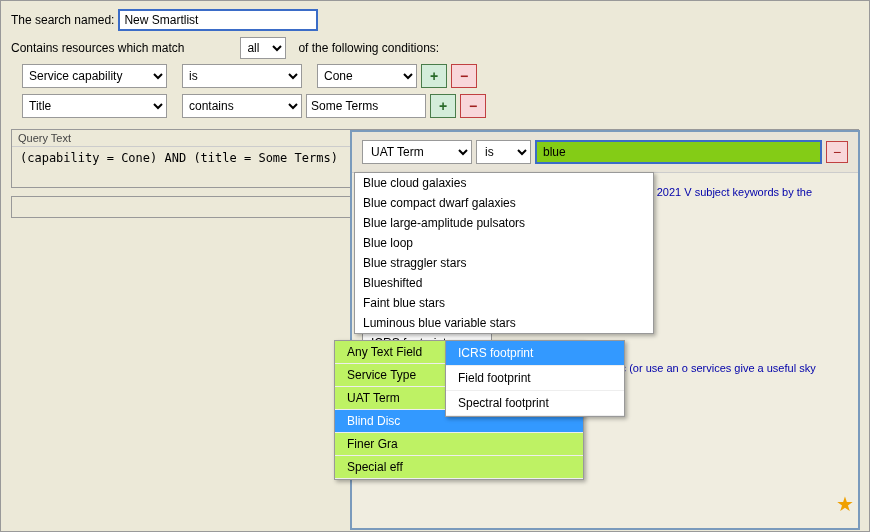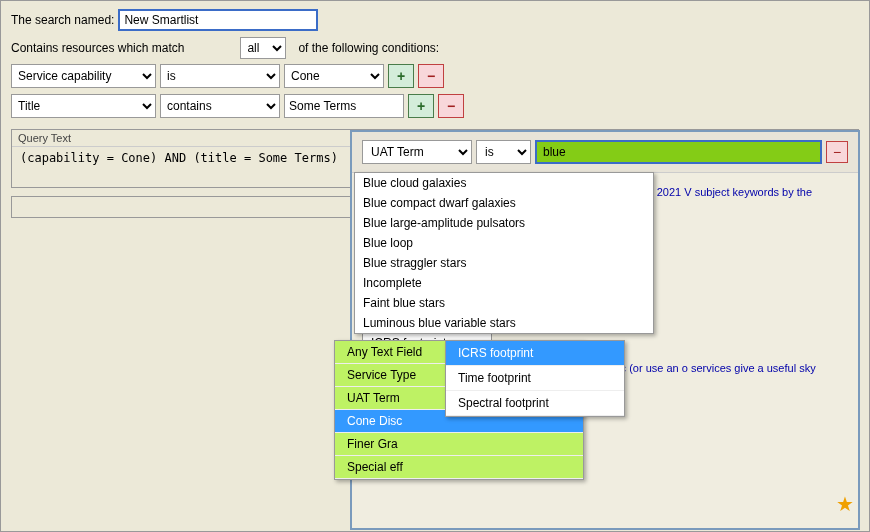--- a/index.html
+++ b/index.html
@@ -65,20 +65,21 @@
       align-items: center;
       padding: 3px 10px;
       gap: 4px;
     }
     .condition-select {
       font-size: 12px;
       height: 24px;
       border: 1px solid #999;
       background: white;
       padding: 1px 2px;
+      margin-left: 11px;
     }
     .condition-input {
       border: 1px solid #999;
       background: white;
       padding: 2px 4px;
       font-size: 12px;
       height: 24px;
     }
     .btn-plus {
       background: #d4edda;
@@ -367,21 +368,21 @@
     <input class="uat-input" type="text" value="blue" placeholder="blue" style="">
     <button class="uat-minus">−</button>
   </div>
 
   <div class="uat-dropdown">
     <div class="uat-dropdown-item">Blue cloud galaxies</div>
     <div class="uat-dropdown-item">Blue compact dwarf galaxies</div>
     <div class="uat-dropdown-item">Blue large-amplitude pulsators</div>
     <div class="uat-dropdown-item">Blue loop</div>
     <div class="uat-dropdown-item">Blue straggler stars</div>
-    <div class="uat-dropdown-item">Incomplete</div>
+    <div class="uat-dropdown-item">Blueshifted</div>
     <div class="uat-dropdown-item">Faint blue stars</div>
     <div class="uat-dropdown-item">Luminous blue variable stars</div>
   </div>
 
   <div class="panel-desc" style="margin-top: 8px;">
     Constrain by a <a>UAT</a> concept. This matching. Note that in the 2021 V subject keywords by the operator
   </div>
 
   <div style="position:absolute; top:195px; left:0; right:0; padding: 4px 10px; display:flex; align-items:center; gap:4px;">
     <select class="icrs-select" style="width:130px">
@@ -395,24 +396,24 @@
   <div class="panel-desc" style="position:absolute; top:225px; left:0; right:0;">
     Only return resources claiming to decimal RA and Dec (or use an o services give a useful sky coverag this constraint.
   </div>
 
 </div>
 
 <div class="bottom-list-panel">
   <div class="bottom-list-item">Any Text Field</div>
   <div class="bottom-list-item">Service Type</div>
   <div class="bottom-list-item">UAT Term</div>
-  <div class="bottom-list-item highlighted">Cone Disc</div>
+  <div class="bottom-list-item highlighted">Blind Disc</div>
   <div class="bottom-list-item">Finer Gra</div>
   <div class="bottom-list-item">Special eff</div>
 </div>
 
 <div class="sub-dropdown">
   <div class="sub-dropdown-item highlighted">ICRS footprint</div>
-  <div class="sub-dropdown-item">Time footprint</div>
+  <div class="sub-dropdown-item">Field footprint</div>
   <div class="sub-dropdown-item">Spectral footprint</div>
 </div>
 
 <div class="star-icon">★</div>
 
 </body></html>

